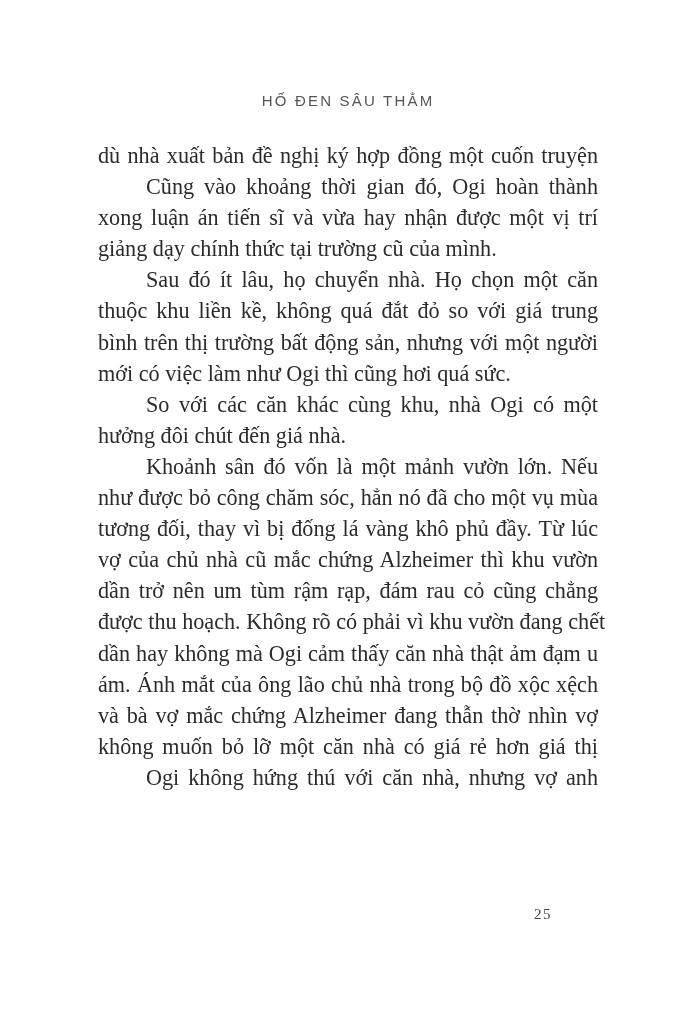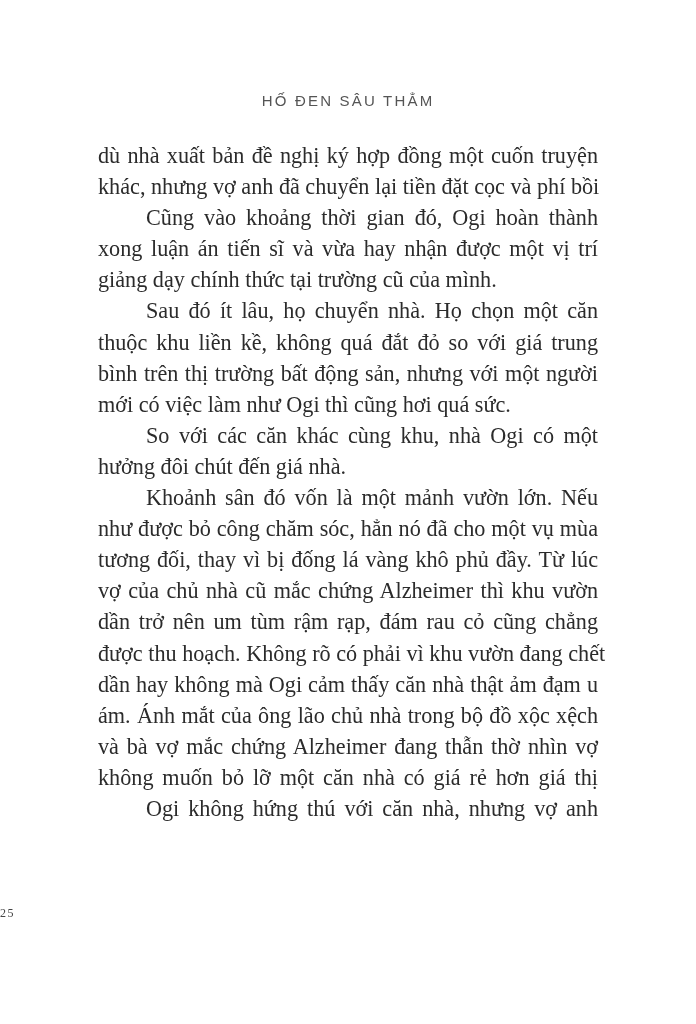--- a/index.html
+++ b/index.html
@@ -51,36 +51,35 @@
       text-align-last: left;
     }
     .line.indent {
       padding-left: 48px;
     }
     .page-number {
       position: absolute;
       top: 906px;
       left: 0;
       width: 552px;
-      text-align: left;
+      text-align: right;
       font-family: "Liberation Serif", "DejaVu Serif", serif;
-      font-size: 12px;
+      font-size: 15px;
       letter-spacing: 1.5px;
       color: #444444;
     }
   </style>
 </head>
 <body>
 
 <div class="page">
   <div class="running-head">HỐ ĐEN SÂU THẲM</div>
 
   <div class="body-text">
     <span class="line">dù nhà xuất bản đề nghị ký hợp đồng một cuốn truyện</span>
-    <span class="line">khác, nhưng vợ anh đã chuyển lại tiền đặt cọc và phí bồi</span>
     <span class="line indent">Cũng vào khoảng thời gian đó, Ogi hoàn thành</span>
     <span class="line">xong luận án tiến sĩ và vừa hay nhận được một vị trí</span>
     <span class="line last">giảng dạy chính thức tại trường cũ của mình.</span>
     <span class="line indent">Sau đó ít lâu, họ chuyển nhà. Họ chọn một căn</span>
     <span class="line">thuộc khu liền kề, không quá đắt đỏ so với giá trung</span>
     <span class="line">bình trên thị trường bất động sản, nhưng với một người</span>
     <span class="line last">mới có việc làm như Ogi thì cũng hơi quá sức.</span>
     <span class="line indent">So với các căn khác cùng khu, nhà Ogi có một</span>
     <span class="line last">hưởng đôi chút đến giá nhà.</span>
     <span class="line indent">Khoảnh sân đó vốn là một mảnh vườn lớn. Nếu</span>

